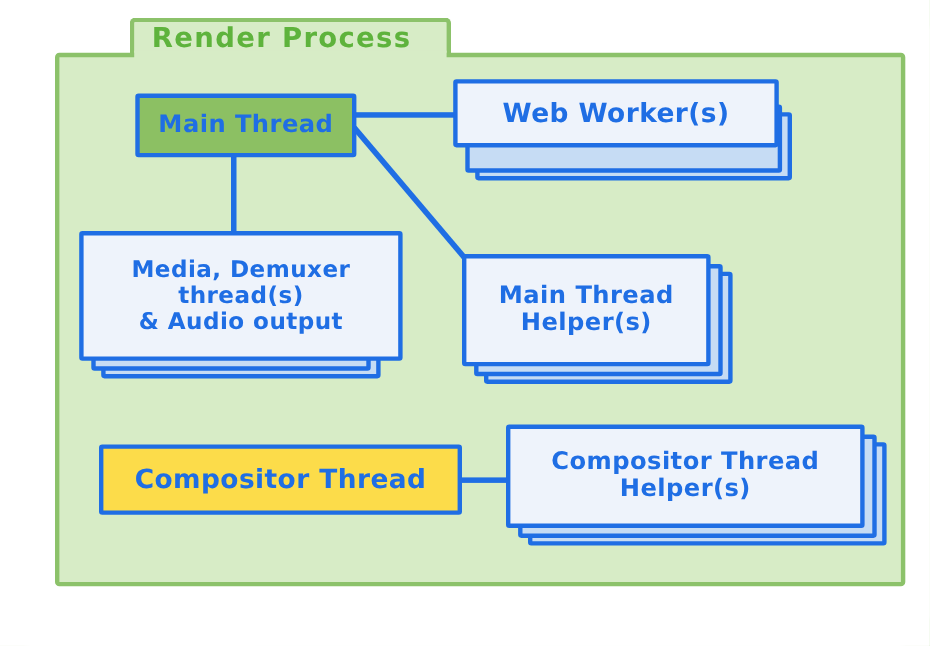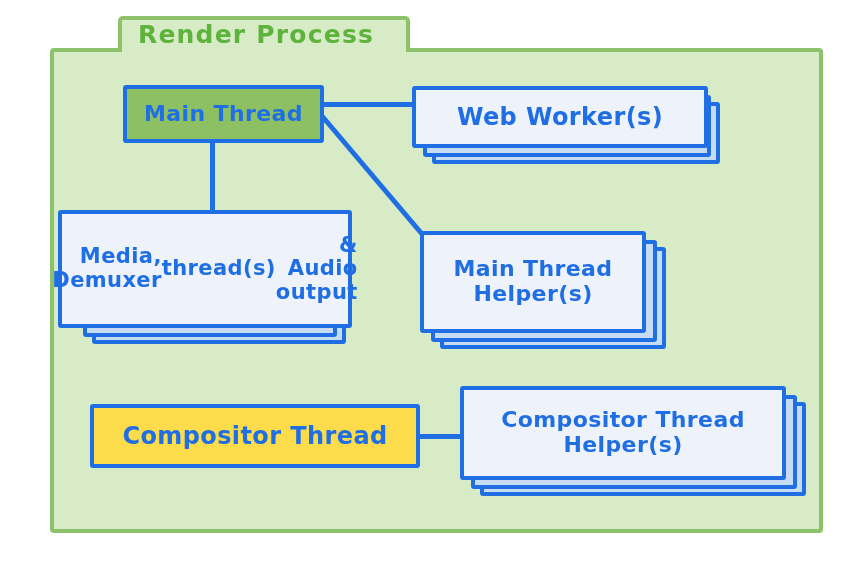--- a/index.html
+++ b/index.html
@@ -142,27 +142,27 @@
     </svg>
 
     <div class="connector" style="left:366px; top:418px; width:50px; height:5px;"></div>
 
     <div class="node fill-green" style="left:73px; top:69px; width:201px; height:58px; font-size:22px;">
       <span>Main Thread</span>
     </div>
 
     <div class="stack-layer l2" style="left:382px; top:86px; width:288px; height:62px;"></div>
     <div class="stack-layer" style="left:373px; top:79px; width:288px; height:62px;"></div>
-    <div class="node fill-white" style="left:362px; top:70px; width:296px; height:62px; font-size:24px;">
+    <div class="node fill-white" style="left:362px; top:56px; width:296px; height:62px; font-size:24px;">
       <span>Web Worker(s)</span>
     </div>
 
     <div class="stack-layer l2" style="left:42px; top:210px; width:254px; height:118px;"></div>
     <div class="stack-layer" style="left:33px; top:203px; width:254px; height:118px;"></div>
-    <div class="node fill-white" style="left:8px; top:194px; width:294px; height:118px; font-size:21px; flex-direction:row;">
+    <div class="node fill-white" style="left:22px; top:194px; width:294px; height:118px; font-size:21px; flex-direction:column;">
       <span>Media, Demuxer</span>
       <span>thread(s)</span>
       <span>&amp; Audio output</span>
     </div>
 
     <div class="stack-layer l2" style="left:390px; top:231px; width:226px; height:102px;"></div>
     <div class="stack-layer" style="left:381px; top:224px; width:226px; height:102px;"></div>
     <div class="node fill-white" style="left:370px; top:215px; width:226px; height:102px; font-size:22px; flex-direction:column;">
       <span>Main Thread</span>
       <span>Helper(s)</span>

